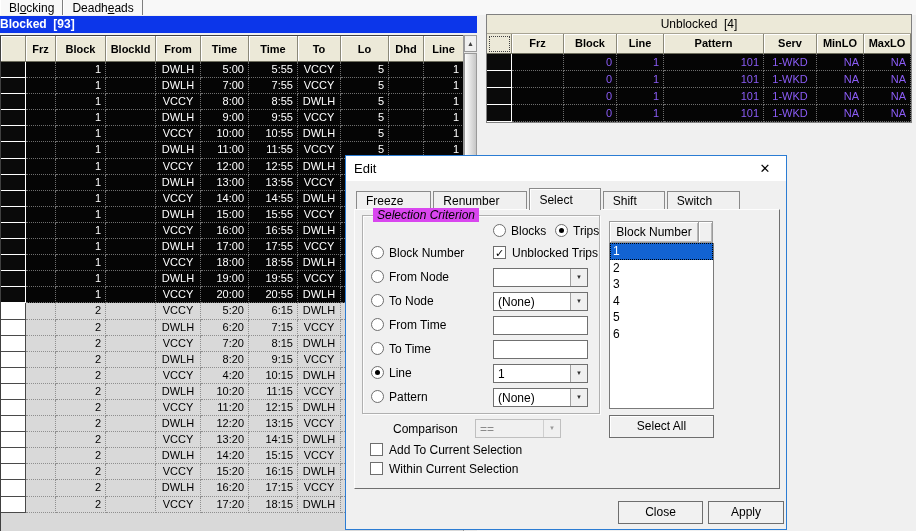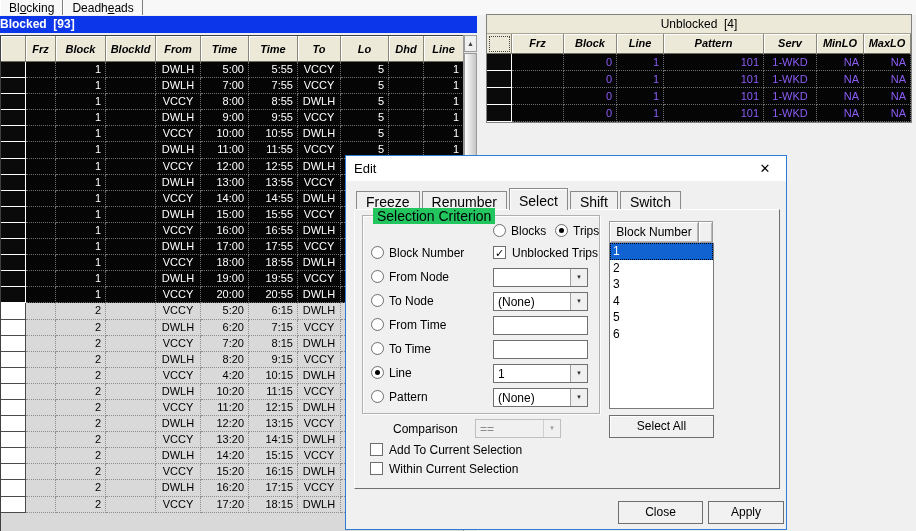--- a/index.html
+++ b/index.html
@@ -6,21 +6,21 @@
   html,body { width: 916px; height: 531px; overflow: hidden; }
   body { position: relative; background: #f0f0f0; font-family: "Liberation Sans", sans-serif; font-size: 12px; color: #000; }
 
   
   .topstrip { position: absolute; left: 0; top: 0; width: 916px; height: 15px; background: #f8f8f8; }
   .toptab { display: inline-block; height: 15px; padding: 1px 8px 0 8px; border-right: 1px solid #7e7e7e; border-left: 1px solid #fff; font-size: 12px; background: #f8f8f8; }
   .toptab .accel { text-decoration: underline; }
 
   
   .cell { display: inline-block; height: 100%; overflow: hidden; border-right: 1px dotted #8f8f8f; border-bottom: 1px dotted #8f8f8f; vertical-align: top; white-space: nowrap; }
-  .hcell { display: inline-block; height: 100%; overflow: hidden; background: #ece9d8; font-weight: bold; font-size: 11px; text-align: center; border-right: 1px solid #8a8878; border-bottom: 1px solid #6e6e5e; box-shadow: inset 1px 1px 0 #fff; vertical-align: top; font-style: italic; }
+  .hcell { display: inline-block; height: 100%; overflow: hidden; background: #ece9d8; font-weight: bold; font-size: 11px; text-align: center; border-right: 1px solid #8a8878; border-bottom: 1px solid #6e6e5e; box-shadow: inset 1px 1px 0 #fff; vertical-align: top; }
   .num { text-align: right; padding-right: 4px; }
   .ctr { text-align: center; }
 
   
   .panel-blocked { position: absolute; left: 0; top: 14px; width: 477px; height: 517px; }
   .blocked-title { position: absolute; left: 0; top: 2px; width: 477px; height: 17px; background: #0c36ea; color: #fff; font-weight: bold; font-size: 12px; text-align: left; line-height: 17px; white-space: pre; }
   .bheader { position: absolute; left: 0; top: 21px; width: 463px; height: 27px; border-top: 1px solid #404040; border-left: 1px solid #404040; background: #ece9d8; white-space: nowrap; }
   .bheader .hcell { line-height: 26px; }
   .brows { position: absolute; left: 0; top: 48px; width: 463px; bottom: 0; overflow: hidden; border-left: 1px solid #404040; background: #d9d9d9; }
   .brow { height: 16.1px; white-space: nowrap; background: #d9d9d9; }
@@ -50,27 +50,27 @@
   .urow.selected .sel { background: #0a0a0a; border-right: 1px solid #fff; border-bottom: 1px solid #fff; }
   .uw0{width:25px}.uw1{width:52px}.uw2{width:53px}.uw3{width:47px}.uw4{width:100px}.uw5{width:53px}.uw6{width:47px}.uw7{width:47px}
 
   
   .dialog { position: absolute; left: 345px; top: 155px; width: 442px; height: 375px; background: #f0f0f0; border: 1px solid #2b7cd3; }
   .dlg-title { position: absolute; left: 0; top: 0; width: 100%; height: 25px; background: #fff; }
   .dlg-title-text { position: absolute; left: 8px; top: 5px; font-size: 13px; }
   .dlg-close { position: absolute; right: 12px; top: 4px; width: 18px; height: 18px; text-align: center; line-height: 18px; font-size: 13px; color: #000; }
 
   .dlg-tabs { position: absolute; left: 10px; top: 35px; height: 19px; white-space: nowrap; }
-  .dtab { display: inline-block; position: relative; height: 19px; padding: 2px 9px 0 9px; font-size: 14px; background: #f0f0f0; border: 1px solid #8a8a8a; border-bottom: none; margin-right: 2px; vertical-align: bottom; }
+  .dtab { display: inline-block; position: relative; height: 19px; padding: 2px 27px 0 9px; font-size: 12px; background: #f0f0f0; border: 1px solid #8a8a8a; border-bottom: none; margin-right: 2px; vertical-align: bottom; }
   .dtab.active { height: 22px; margin-top: -3px; padding-top: 4px; z-index: 5; background: #f0f0f0; box-shadow: inset 1px 1px 0 #fff, 0 2px 0 #f0f0f0; }
 
   .tab-page { position: absolute; left: 8px; top: 53px; width: 426px; height: 280px; background: #f0f0f0; border: 1px solid; border-color: #fdfdfd #6f6f6f #6f6f6f #fdfdfd; z-index: 1; }
 
   .groupbox { position: absolute; left: 7px; top: 5px; width: 238px; height: 199px; border: 1px solid #b0b0b0; box-shadow: 1px 1px 0 #fdfdfd, inset 1px 1px 0 #fdfdfd; }
-  .group-label { position: absolute; left: 10px; top: -8px; background: #22c55e; padding: 0 4px; font-size: 14px; }
+  .group-label { position: absolute; left: 10px; top: -8px; background: #d946ef; padding: 0 4px; font-size: 12px; font-style: italic; }
 
   .radio { position: absolute; width: 13px; height: 13px; border: 1px solid #6e6e6e; border-radius: 50%; background: #fff; }
   .radio.checked::after { content: ""; position: absolute; left: 3px; top: 3px; width: 5px; height: 5px; border-radius: 50%; background: #000; }
   .checkbox { position: absolute; width: 13px; height: 13px; border: 1px solid #6e6e6e; background: #fff; font-size: 11px; line-height: 12px; text-align: center; color: #000; }
   .lbl { position: absolute; font-size: 12px; white-space: nowrap; }
 
   .combo { position: absolute; width: 95px; height: 19px; border: 1px solid #707070; background: #fff; }
   .combo .val { position: absolute; left: 4px; top: 2px; font-size: 12px; white-space: nowrap; }
   .combo .drop { position: absolute; right: 0; top: 0; width: 17px; height: 17px; background: #f0f0f0; border-left: 1px solid #a0a0a0; text-align: center; font-size: 6px; line-height: 17px; color: #303030; }
   .combo.disabled { border-color: #bfbfbf; background: #f0f0f0; }

